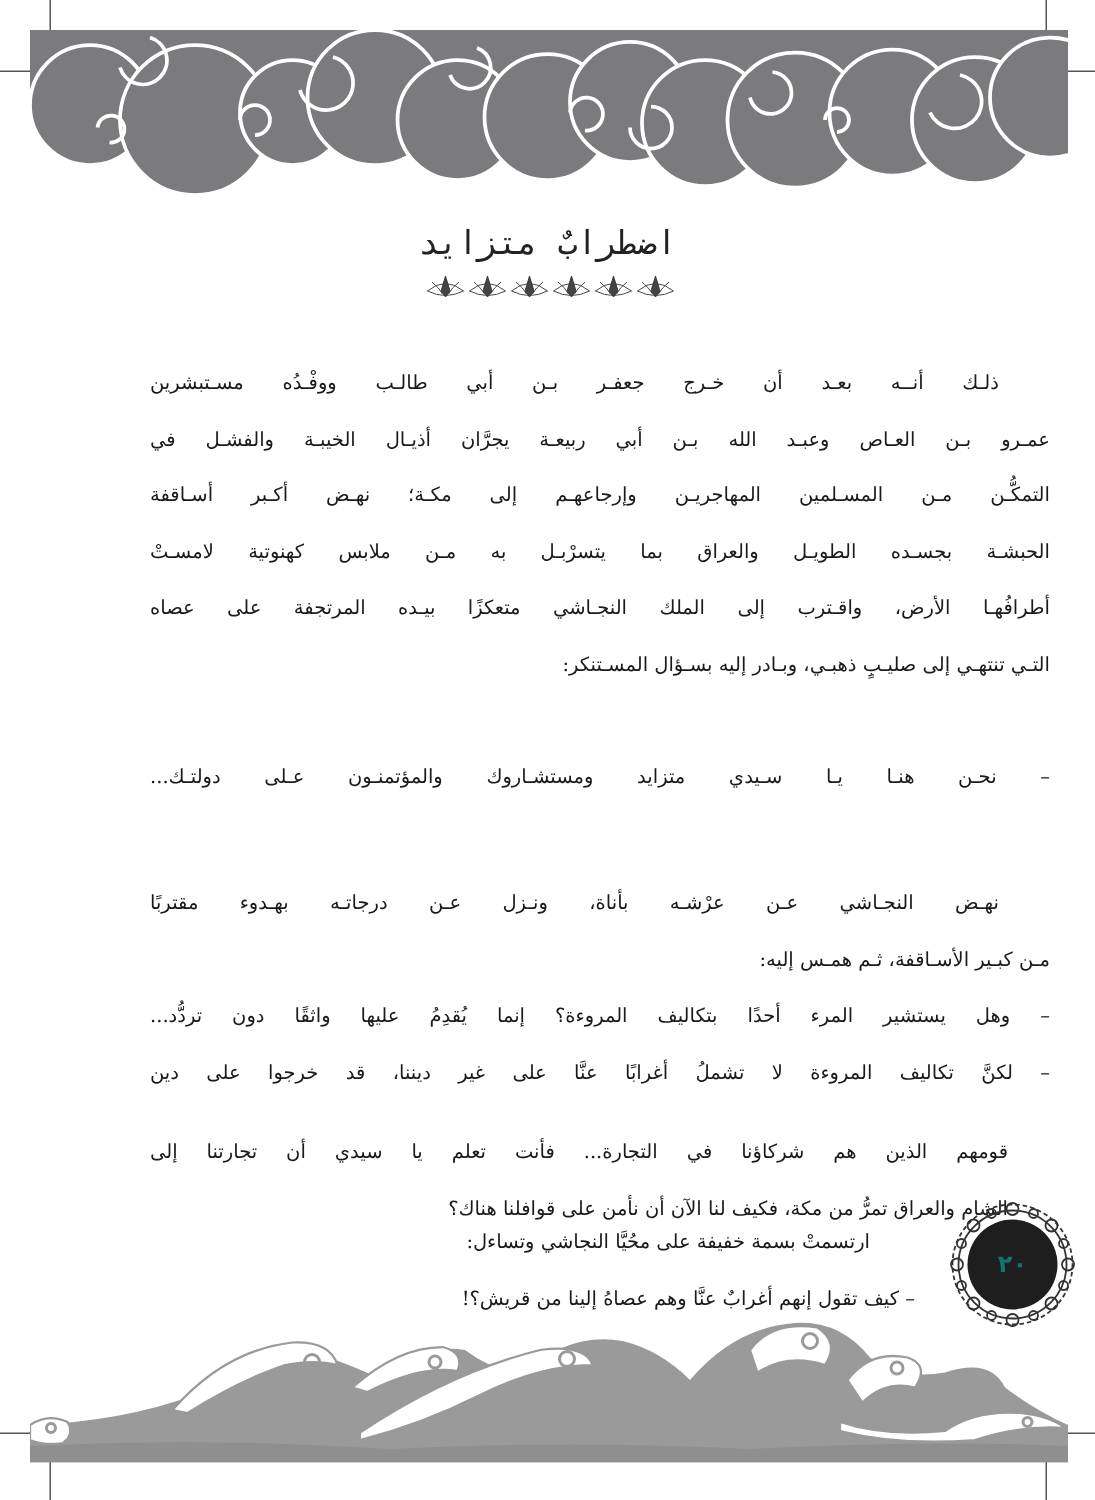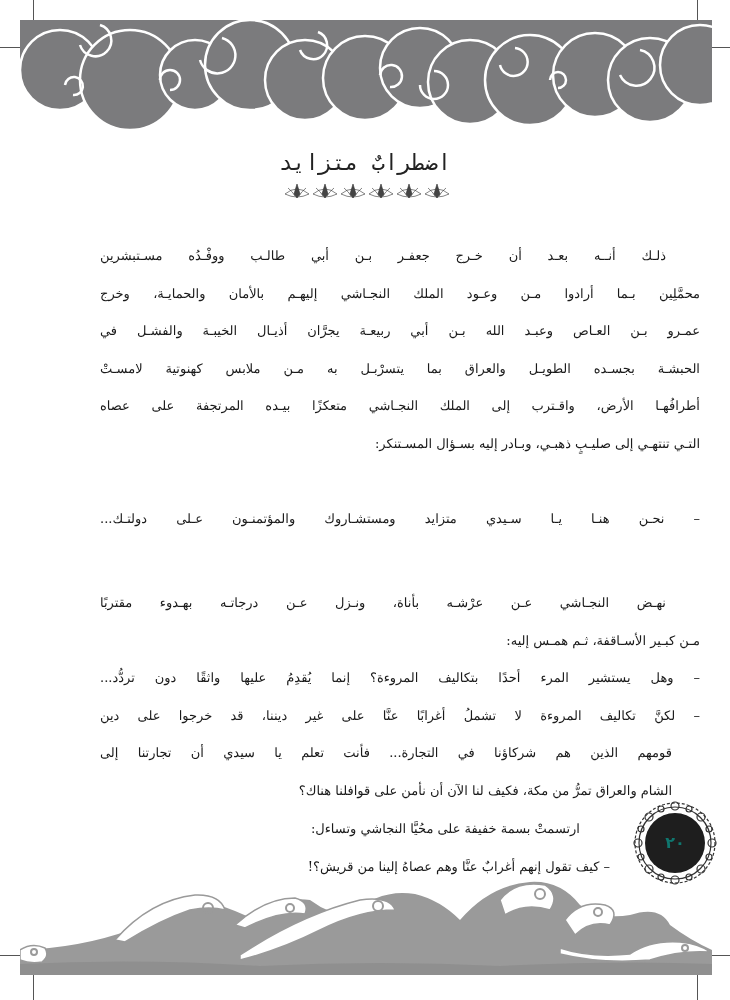--- a/index.html
+++ b/index.html
@@ -100,40 +100,40 @@
         <path d="M2 14 Q14 4 26 14 Q14 20 2 14Z" fill="#fff"></path>
         <path d="M14 4 L11 14 L14 18 L17 14Z"></path>
         <path d="M5 8 Q10 12 12 16" fill="none"></path>
         <path d="M23 8 Q18 12 16 16" fill="none"></path>
       </g>
   </g>
 </svg>
 
 <div class="body-text" style="top:237px;">
   <div class="line" style="padding-right:34px;">ذلـك أنــه بعـد أن خـرج جعفـر بـن أبي طالـب ووفْـدُه مسـتبشرين</div>
-  <div class="line">محمَّلِين بـما أرادوا مـن وعـود الملك النجـاشي إليهـم بالأمان والحمايـة، وخرج</div>
   <div class="line">عمـرو بـن العـاص وعبـد الله بـن أبي ربيعـة يجرَّان أذيـال الخيبـة والفشـل في</div>
+  <div class="line">التمكُّـن مـن المسـلمين المهاجريـن وإرجاعهـم إلى مكـة؛ نهـض أكـبر أسـاقفة</div>
   <div class="line">الحبشـة بجسـده الطويـل والعراق بما يتسرْبـل به مـن ملابس كهنوتية لامسـتْ</div>
   <div class="line">أطرافُهـا الأرض، واقـترب إلى الملك النجـاشي متعكزًا بيـده المرتجفة على عصاه</div>
   <div class="line last">التـي تنتهـي إلى صليـبٍ ذهبـي، وبـادر إليه بسـؤال المسـتنكر:</div>
 </div>
 
 <div class="body-text" style="top:500px;">
   <div class="line" style="padding-right:0;">– نحـن هنـا يـا سـيدي متزايد ومستشـاروك والمؤتمنـون عـلى دولتـك...</div>
 </div>
 
 <div class="body-text" style="top:584px;">
   <div class="line" style="padding-right:34px;">نهـض النجـاشي عـن عرْشـه بأناة، ونـزل عـن درجاتـه بهـدوء مقتربًا</div>
   <div class="line last">مـن كبـير الأسـاقفة، ثـم همـس إليه:</div>
 </div>
 
 <div class="body-text" style="top:659px;">
   <div class="line">– وهل يستشير المرء أحدًا بتكاليف المروءة؟ إنما يُقدِمُ عليها واثقًا دون تردُّد...</div>
   <div class="line">– لكنَّ تكاليف المروءة لا تشملُ أغرابًا عنَّا على غير ديننا، قد خرجوا على دين</div>
-  <div class="line" style="padding-right:28px;">قومهم الذين هم شركاؤنا في التجارة... فأنت تعلم يا سيدي أن تجارتنا إلى</div>
+  <div class="line" style="padding-right:28px;margin-top:16px;">قومهم الذين هم شركاؤنا في التجارة... فأنت تعلم يا سيدي أن تجارتنا إلى</div>
   <div class="line last" style="padding-right:28px;">الشام والعراق تمرُّ من مكة، فكيف لنا الآن أن نأمن على قوافلنا هناك؟</div>
 </div>
 
 <div class="body-text" style="top:810px; width:510px;">
   <div class="line last" style="padding-right:30px;">ارتسمتْ بسمة خفيفة على محُيَّا النجاشي وتساءل:</div>
   <div class="line last" style="padding-right:0;">– كيف تقول إنهم أغرابٌ عنَّا وهم عصاهُ إلينا من قريش؟!</div>
 </div>
 
 <div class="page-badge">
   <svg width="86" height="86" viewBox="0 0 86 86">

